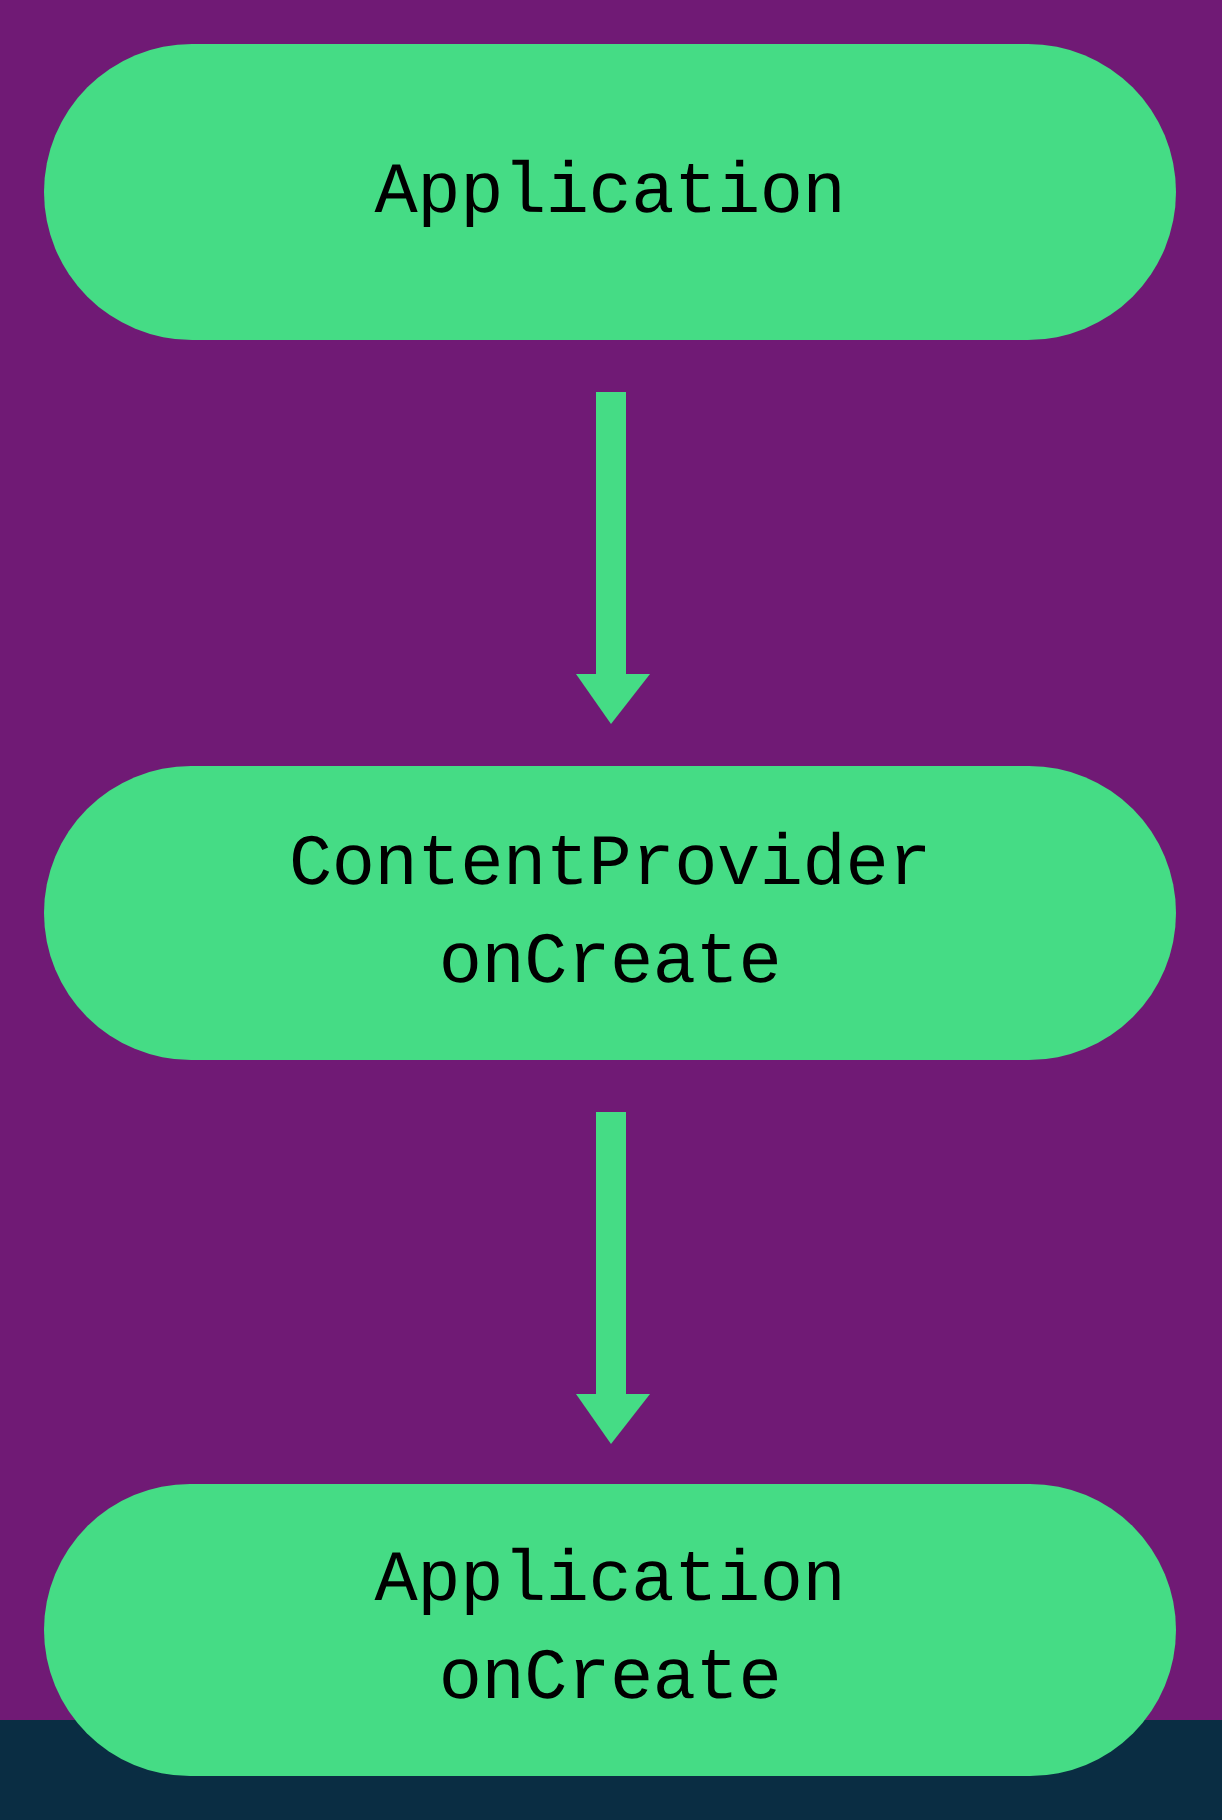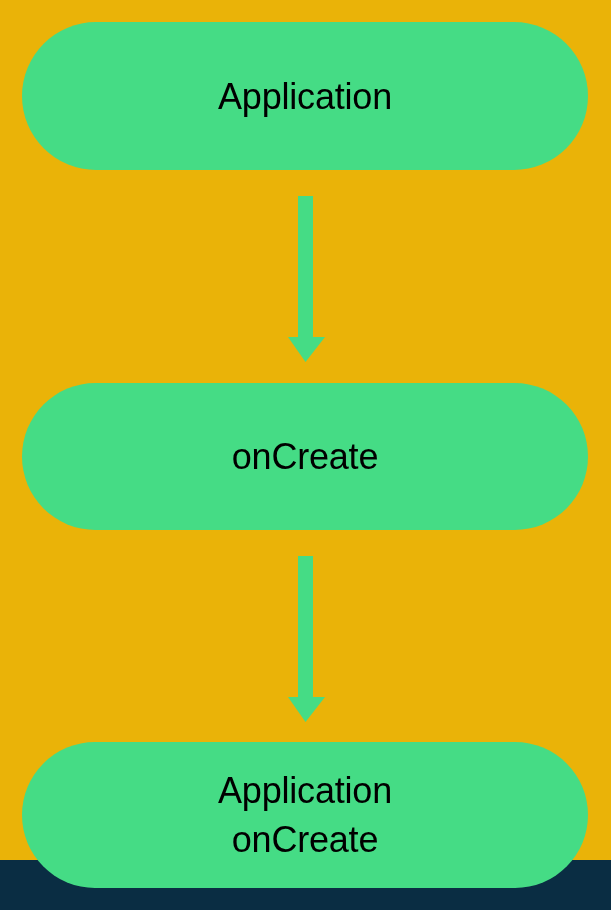--- a/index.html
+++ b/index.html
@@ -11,21 +11,22 @@
     width: 611px;
     height: 910px;
     background: #0a2d43;
     font-family: "Liberation Sans", sans-serif;
     overflow: hidden;
   }
   #diagram-canvas {
     position: relative;
     width: 611px;
     height: 860px;
-    background: #eab308;
+    background: #701a75;
+    font-family: Liberation Mono, monospace;
   }
   .node {
     position: absolute;
     left: 22px;
     width: 566px;
     background: #45dc85;
     border-radius: 74px;
     display: flex;
     flex-direction: column;
     align-items: center;
@@ -77,20 +78,21 @@
   </div>
 
   <svg class="edge" id="edge-attach-to-provider" viewBox="0 0 611 213" width="611" height="213">
     <g>
       <rect x="298" y="26" width="15" height="144" fill="#45dc85"></rect>
       <polygon points="288,167 325,167 305.5,192" fill="#45dc85"></polygon>
     </g>
   </svg>
 
   <div class="node" id="node-contentprovider-oncreate">
+    <div class="node-line">ContentProvider</div>
     <div class="node-line">onCreate</div>
   </div>
 
   <svg class="edge" id="edge-provider-to-oncreate" viewBox="0 0 611 212" width="611" height="212">
     <g>
       <rect x="298" y="26" width="15" height="144" fill="#45dc85"></rect>
       <polygon points="288,167 325,167 305.5,192" fill="#45dc85"></polygon>
     </g>
   </svg>
 

